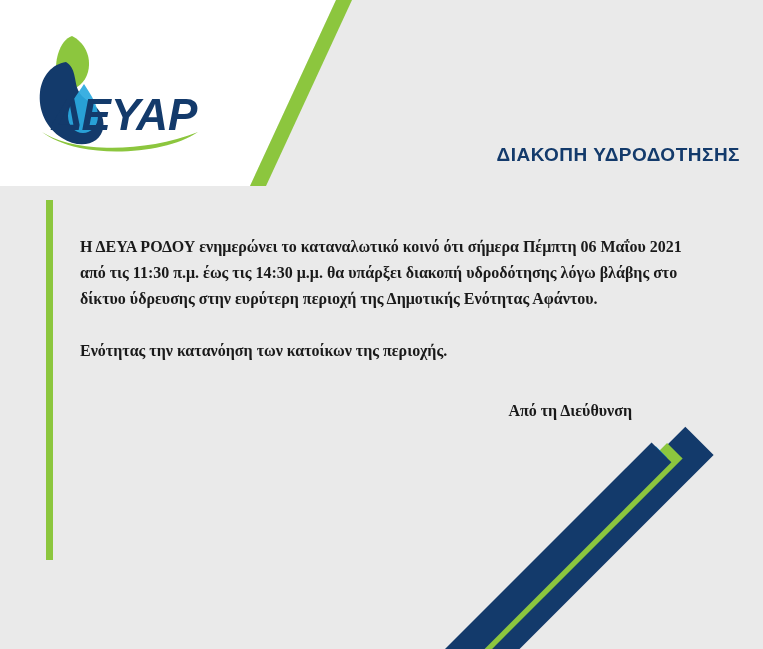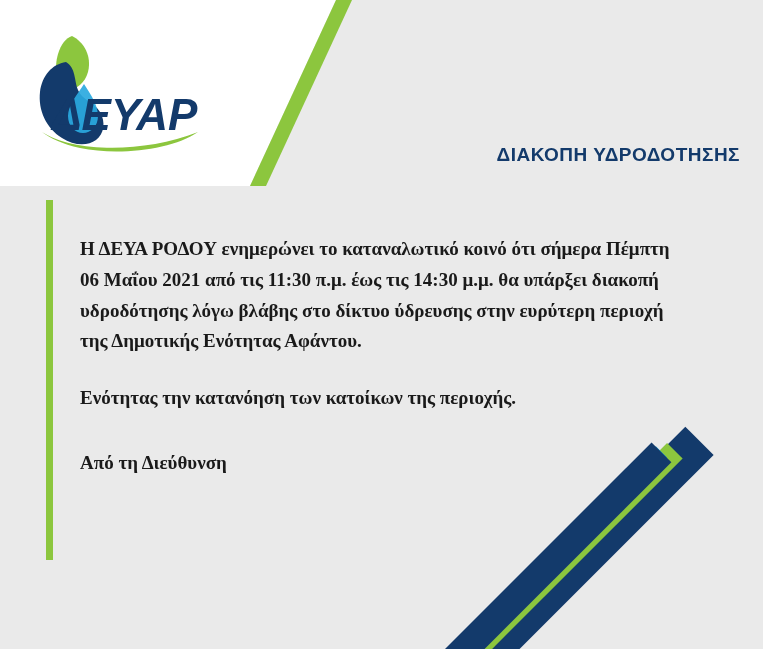--- a/index.html
+++ b/index.html
@@ -136,31 +136,31 @@
     transform: rotate(-45deg);
   }
 
   .text-block {
     position: absolute;
     left: 80px;
     top: 48px;
     width: 612px;
     color: #1a1a1a;
     font-family: "Liberation Serif", serif;
-    font-size: 19px;
+    font-size: 16px;
     font-weight: bold;
     line-height: 1.62;
     z-index: 5;
   }
   .para {
     margin: 0 0 26px 0;
   }
   .para:last-child { margin-bottom: 0; }
   .signature {
-    text-align: left;
+    text-align: right;
     margin-top: 34px;
     padding-right: 60px;
   }
 </style>
 </head>
 <body>
 
 <div class="poster">
 
   <div class="header">

